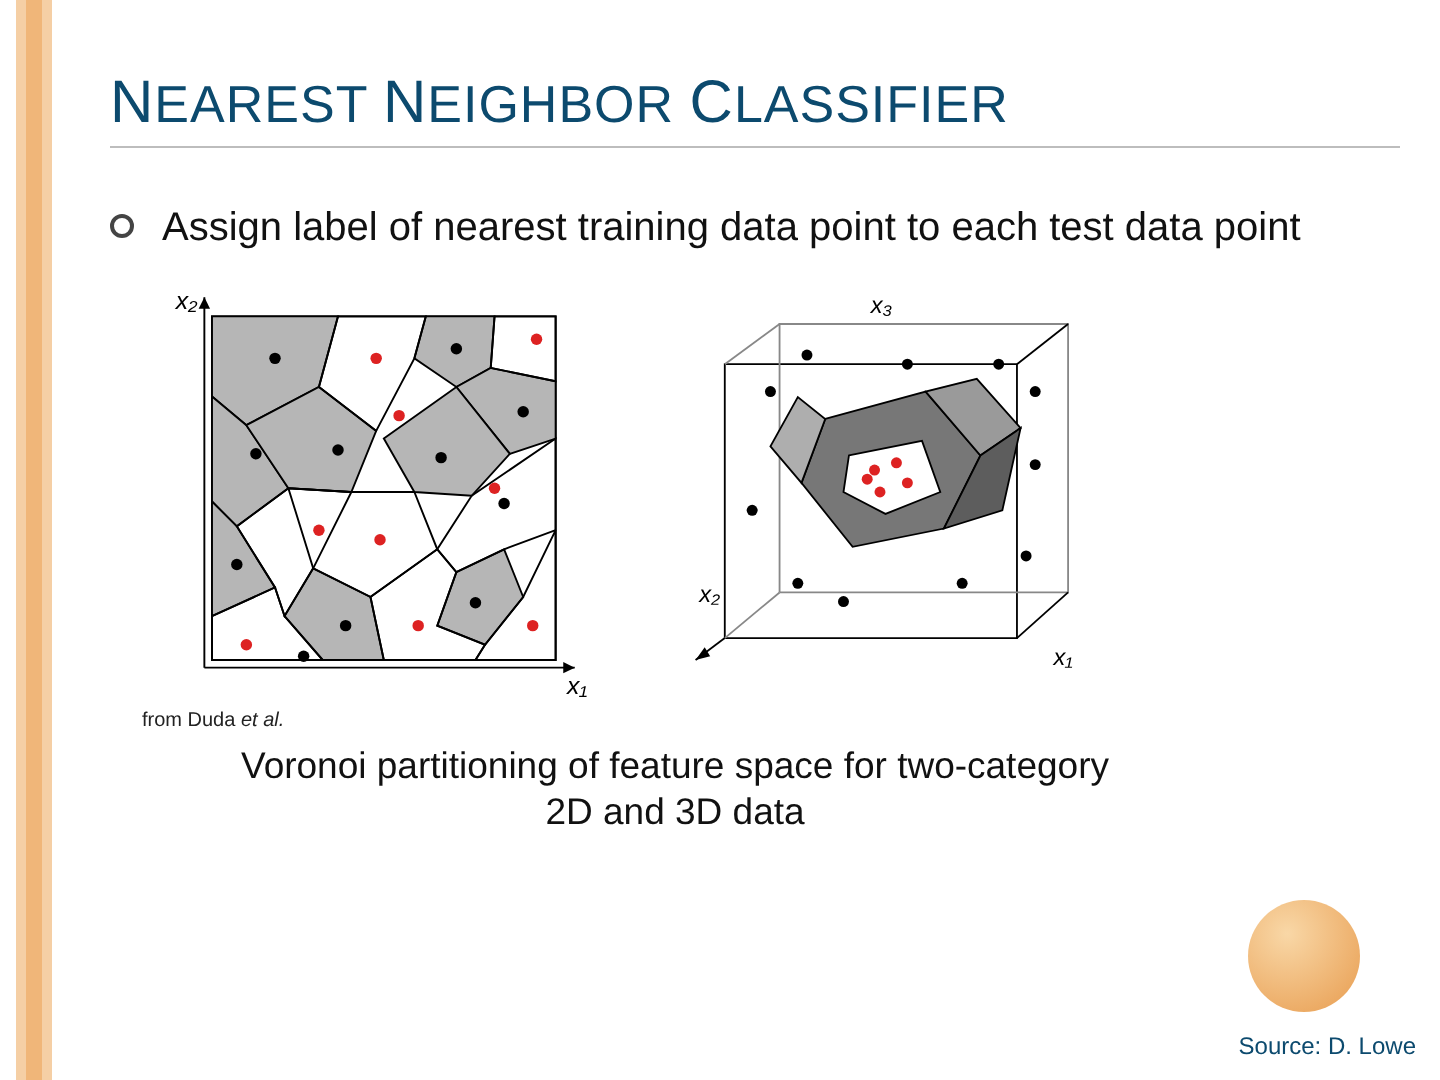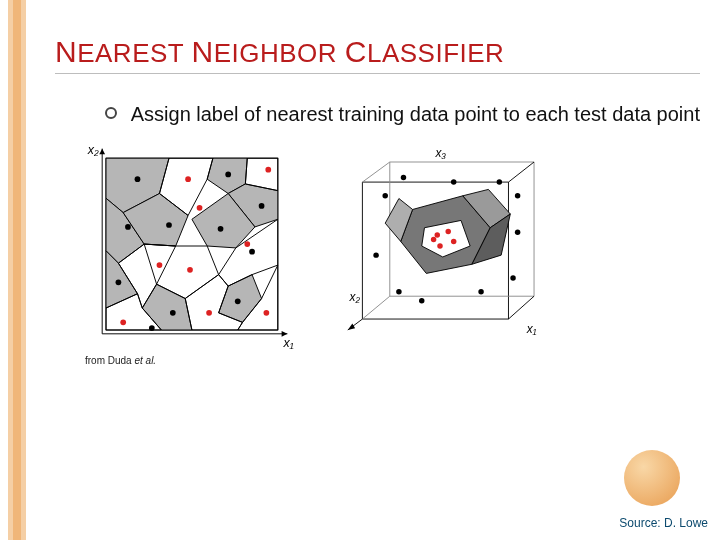--- a/index.html
+++ b/index.html
@@ -21,35 +21,34 @@
     position: absolute; left: 13px; top: 0; width: 8px; height: 540px;
     background: #f0b679;
   }
   .slide {
     position: absolute;
     left: 55px; right: 20px; top: 35px; bottom: 20px;
   }
   .title {
     font-family: "Century Gothic", "Arial", sans-serif;
     font-size: 26px;
-    color: #b91c1c;
+    color: #0c4a6e;
     letter-spacing: 0.5px;
     border-bottom: 1.5px solid #bdbdbd;
     padding-bottom: 4px;
     margin-bottom: 28px;
     
     font-variant: normal;
   }
   .title .big { font-size: 30px; }
   .bullet-row {
     display: flex;
     align-items: flex-start;
     gap: 14px;
     margin-bottom: 14px;
-    justify-content: flex-end;
   }
   .bullet-mark {
     width: 12px; height: 12px; border: 2px solid #444; border-radius: 50%;
     margin-top: 5px; flex: 0 0 auto;
   }
   .bullet-text {
     font-size: 20px; line-height: 1.25;
   }
   .figure-area {
     display: flex;
@@ -59,21 +58,21 @@
   }
   .panel {
     width: 210px;
     height: 210px;
     background: #fff;
   }
   .panel svg { width: 100%; height: 100%; }
   .figure-credit {
     font-size: 10px;
     margin-top: 4px;
-    margin-left: 30px;
+    margin-left: 16px;
     color: #222;
   }
   .caption {
     font-size: 18.5px;
     text-align: center;
     margin-top: 6px;
     padding-left: 60px;
     padding-right: 140px;
     line-height: 1.22;
   }
@@ -227,17 +226,18 @@
           <circle cx="200" cy="55" r="3"></circle>
         </g>
       </svg>
     </div>
   </div>
 
   <div class="figure-credit">
     <span>from Duda </span><em>et al.</em>
   </div>
 
+  <div class="caption">Voronoi partitioning of feature space for two-category 2D and 3D data</div>
 
 </div>
 
 <div class="circle-deco"></div>
 <div class="source">Source: D. Lowe</div>
 
 </body></html>

